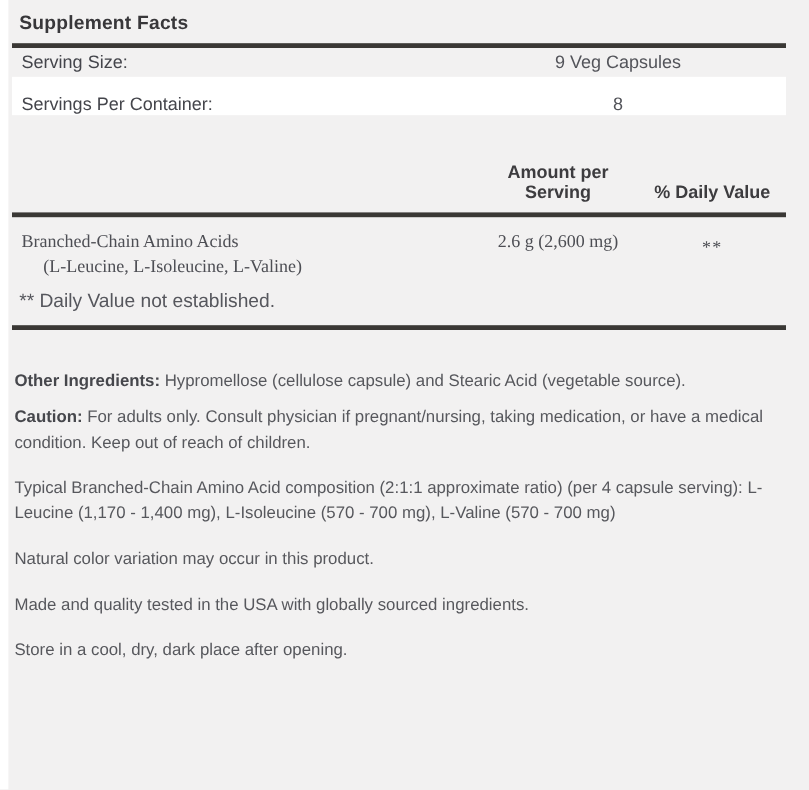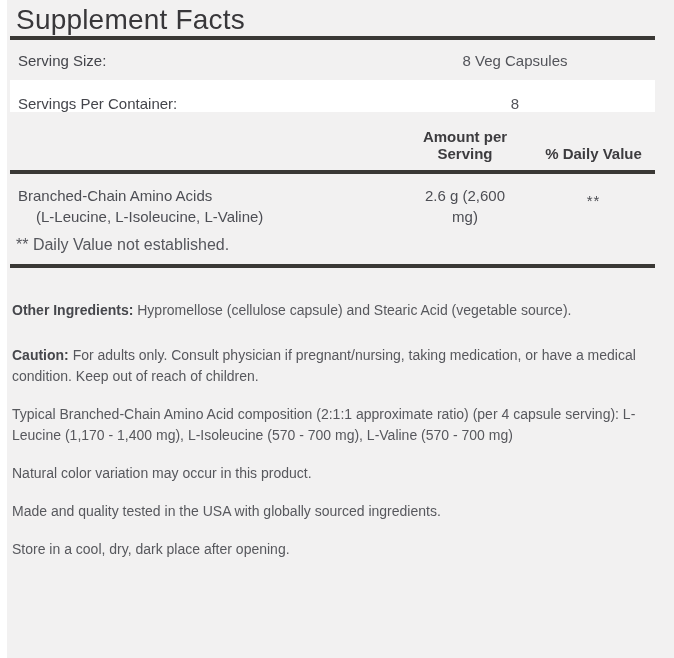--- a/index.html
+++ b/index.html
@@ -19,75 +19,75 @@
     position:relative;overflow:hidden;
     -webkit-font-smoothing:antialiased;
   }
   .left-strip{
     position:absolute;left:0;top:0;width:7px;height:658px;
     background:var(--row-white);
   }
   .panel{margin:0 19px 0 10px;}
   .title{
     margin:0;padding:7px 0 0 6px;
-    font-size:28px;font-weight:normal;color:var(--title-text);
+    font-size:16px;font-weight:bold;color:var(--title-text);
     line-height:26px;letter-spacing:.2px;
   }
   .rule{height:4px;background:var(--rule);}
   .rule-top{margin-top:3px;}
   .facts-row{
     display:flex;align-items:center;
-    height:40px;padding-left:8px;
+    height:24px;padding-left:8px;
     font-size:15px;
   }
   .row-white{background:var(--row-white);height:32px;align-items:flex-end;}
   .row-label{flex:1;color:#44454b;}
   .row-value{width:280px;text-align:center;color:#53545a;}
   .col-headers{
     display:flex;align-items:flex-end;
-    height:58px;padding-bottom:8px;
+    height:81px;padding-bottom:8px;
     font-size:15px;font-weight:bold;color:#3d3c3f;
   }
   .col-name-spacer{flex:1;}
   .col-amount{width:110px;margin-right:12px;text-align:center;}
   .col-dv{width:123px;text-align:center;}
   .nutrient-row{
     display:flex;align-items:flex-start;
     padding:11px 0 6px;
-    font-size:15px;color:#4d4e54;line-height:21px;
+    font-size:15px;color:#4d4e54;line-height:21px;font-family:Liberation Serif, serif;
   }
   .col-name{flex:1;padding-left:8px;display:flex;flex-direction:column;}
   .nutrient-subname{padding-left:18px;}
   .nutrient-row .col-dv{padding-top:5px;letter-spacing:1px;}
   .footnote{
     font-size:16px;color:#56575d;
     padding:3px 0 10px 6px;
   }
   .paragraphs{
     margin:32px 26px 0 12px;
     font-size:14px;color:var(--body-text);line-height:21px;
   }
   .paragraphs p{margin:0 0 17px 0;}
-  .paragraphs p.tight{margin-bottom:24px;}
+  .paragraphs p.tight{margin-bottom:9px;}
   .paragraphs strong{color:#46474c;font-weight:bold;}
   sup{font-size:9px;line-height:0;}
 </style>
 </head>
 <body>
 
 <div class="left-strip"></div>
 
 <div class="panel">
 
   <h1 class="title">Supplement Facts</h1>
   <div class="rule rule-top"></div>
 
   <div class="facts-row">
     <span class="row-label">Serving Size:</span>
-    <span class="row-value">8 Veg Capsules</span>
+    <span class="row-value">9 Veg Capsules</span>
   </div>
 
   <div class="facts-row row-white">
     <span class="row-label">Servings Per Container:</span>
     <span class="row-value">8</span>
   </div>
 
   <div class="col-headers">
     <span class="col-name-spacer"></span>
     <span class="col-amount">Amount per Serving</span>

